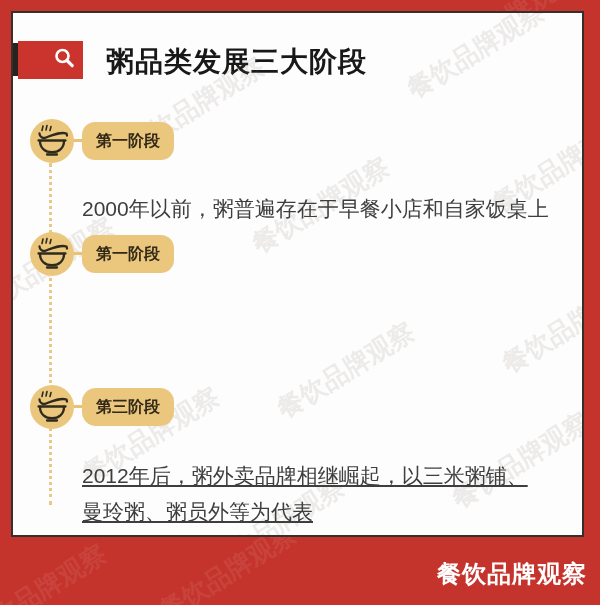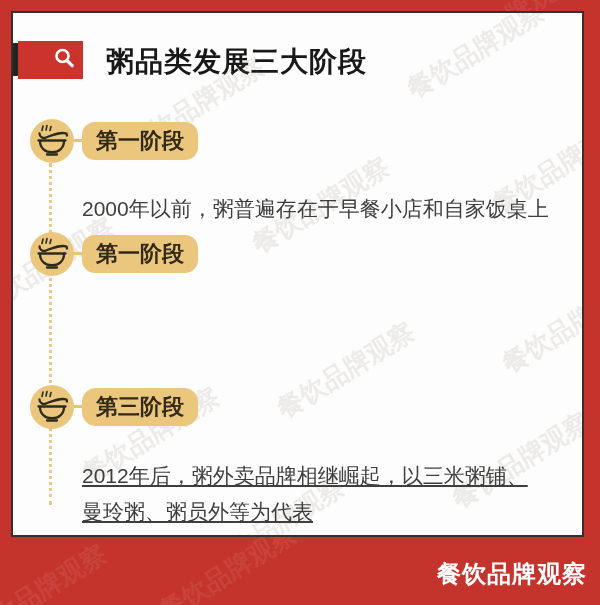--- a/index.html
+++ b/index.html
@@ -60,21 +60,21 @@
     position:absolute; left:36px; top:150px;
     height:342px; width:0;
     border-left:3px dotted #E7C887;
   }
   .stage-icon { position:absolute; left:17px; width:44px; height:44px; z-index:3; }
   .connector  { position:absolute; left:56px; width:18px; height:3px; background:#E7C372; z-index:2; }
   .stage-pill {
     position:absolute; left:69px; height:38px;
     background:#EBC77E; border-radius:13px;
     padding:0 14px; line-height:38px;
-    font-size:22px; font-weight:bold; color:#322917;
+    font-size:16px; font-weight:bold; color:#322917;
     z-index:3;
   }
   .stage-desc {
     position:absolute; left:69px; width:502px;
     font-size:21px; font-weight:500; color:#3E3E3E;
     line-height:36px; white-space:pre-line;
     z-index:3;
     margin-top:23px;
   }
   .icon1 { top:106px; } .pill1 { top:109px; } .conn1 { top:126px; } .desc1 { top:155px; }

